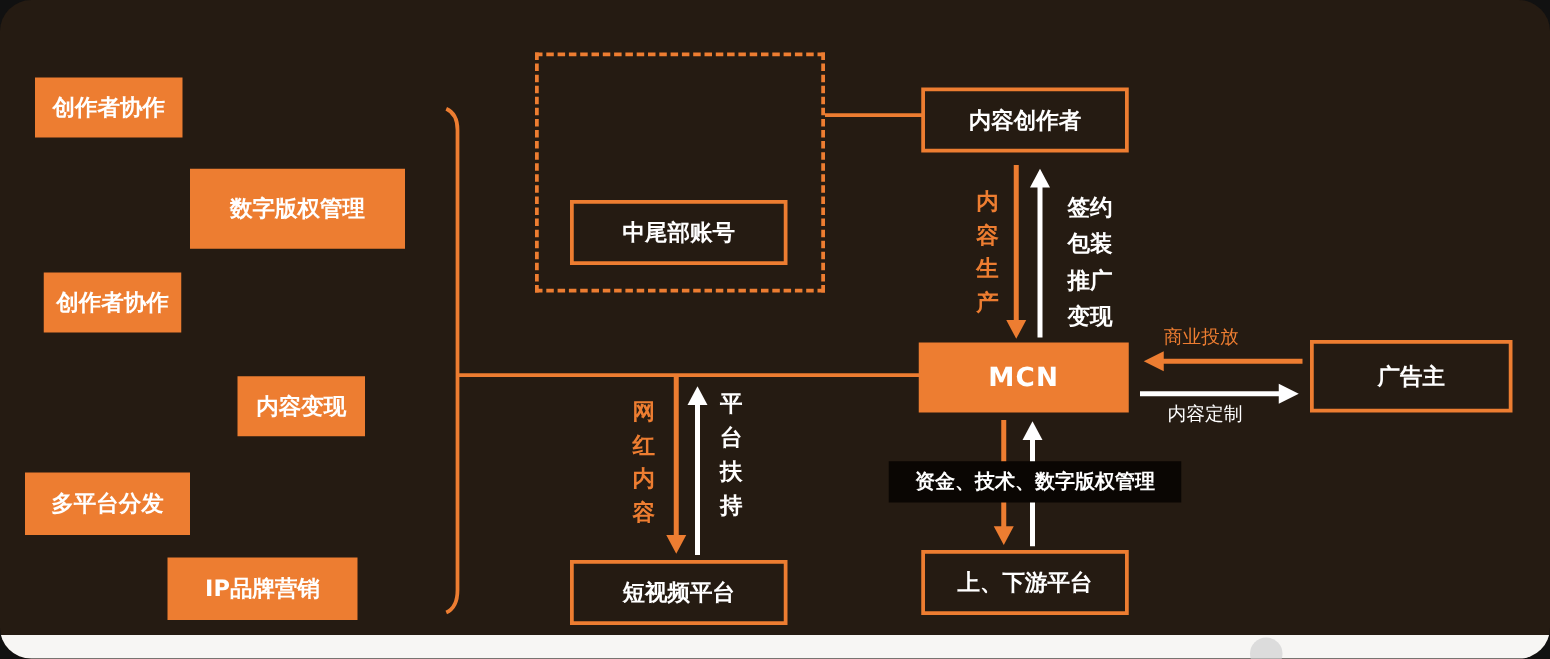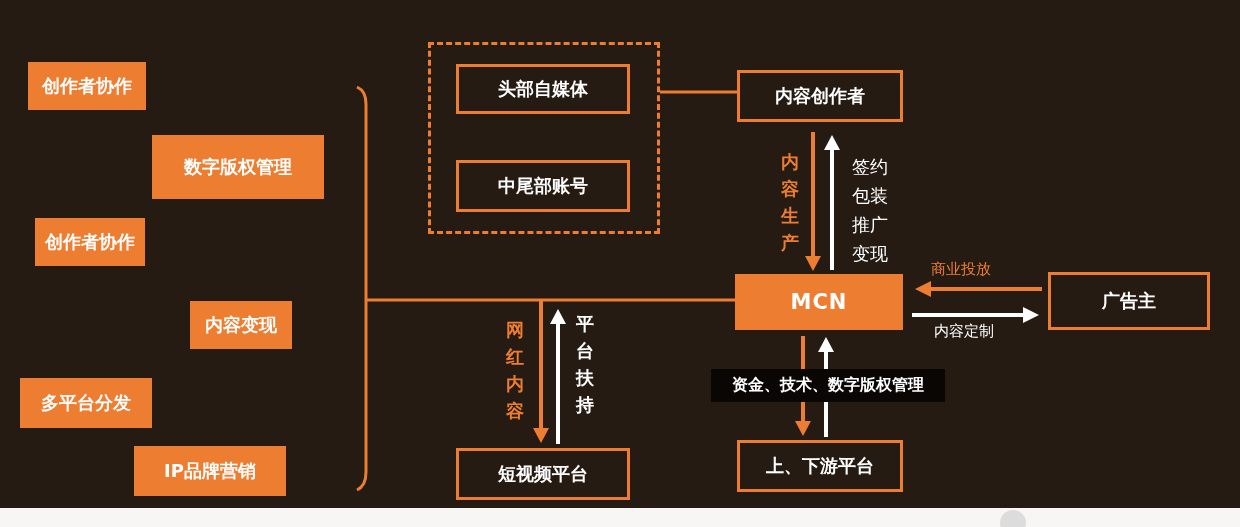--- a/index.html
+++ b/index.html
@@ -2,20 +2,21 @@
 <html><head>
 <meta charset="utf-8">
 <style>
   html,body{margin:0;padding:0;background:#111;}
   .canvas{
     position:relative;
     width:1240px;height:527px;
     background:#251B12;
     overflow:hidden;
     font-family:"DejaVu Sans","Liberation Sans",sans-serif;
+    border-radius:25px;
   }
   .connectors{position:absolute;left:0;top:0;width:1240px;height:527px;}
   .box{
     position:absolute;
     display:flex;align-items:center;justify-content:center;
     font-weight:bold;color:#FFFFFF;
     box-sizing:border-box;
     text-align:center;
   }
   .filled{background:#ED7D31;font-size:18px;}
@@ -30,21 +31,21 @@
   }
   .orange-text{color:#ED7D31;}
   .white-text{color:#FFFFFF;}
   .vlabel{
     position:absolute;width:22px;
     font-weight:bold;font-size:18px;line-height:27px;
     word-break:break-all;text-align:center;white-space:normal;
   }
   .sign-steps{
     position:absolute;left:850px;top:152px;width:40px;
-    color:#FFFFFF;font-weight:normal;font-size:18px;line-height:29px;text-align:center;
+    color:#FFFFFF;font-weight:bold;font-size:18px;line-height:29px;text-align:right;
   }
   .sign-steps span{display:block;}
   .support-bar{
     position:absolute;left:711px;top:369px;width:234px;height:33px;
     background:#0A0603;color:#FFFFFF;font-weight:bold;font-size:16px;
     display:flex;align-items:center;justify-content:center;white-space:nowrap;
   }
   .bottom-strip{
     position:absolute;left:0;top:508px;width:1240px;height:19px;
     background:#F7F6F4;
@@ -109,21 +110,20 @@
   </svg>
 
   <div class="box filled" style="left:28px;top:62px;width:118px;height:48px">创作者协作</div>
   <div class="box filled" style="left:152px;top:135px;width:172px;height:64px">数字版权管理</div>
   <div class="box filled" style="left:35px;top:218px;width:110px;height:48px">创作者协作</div>
   <div class="box filled" style="left:190px;top:301px;width:102px;height:48px">内容变现</div>
   <div class="box filled" style="left:20px;top:378px;width:132px;height:50px">多平台分发</div>
   <div class="box filled" style="left:134px;top:446px;width:152px;height:50px">IP品牌营销</div>
 
   <div class="dashed-group"></div>
-  <div class="box outlined" style="left:456px;top:64px;width:174px;height:50px">头部自媒体</div>
   <div class="box outlined" style="left:456px;top:160px;width:174px;height:52px">中尾部账号</div>
 
   <div class="box outlined" style="left:737px;top:70px;width:166px;height:52px">内容创作者</div>
   <div class="box filled mcn" style="left:735px;top:274px;width:168px;height:56px">MCN</div>
   <div class="box outlined" style="left:1048px;top:272px;width:162px;height:58px">广告主</div>
   <div class="box outlined" style="left:737px;top:440px;width:166px;height:52px">上、下游平台</div>
   <div class="box outlined" style="left:456px;top:448px;width:174px;height:52px">短视频平台</div>
 
   <div class="vlabel orange-text" style="left:779px;top:148px">内容生产</div>
 

